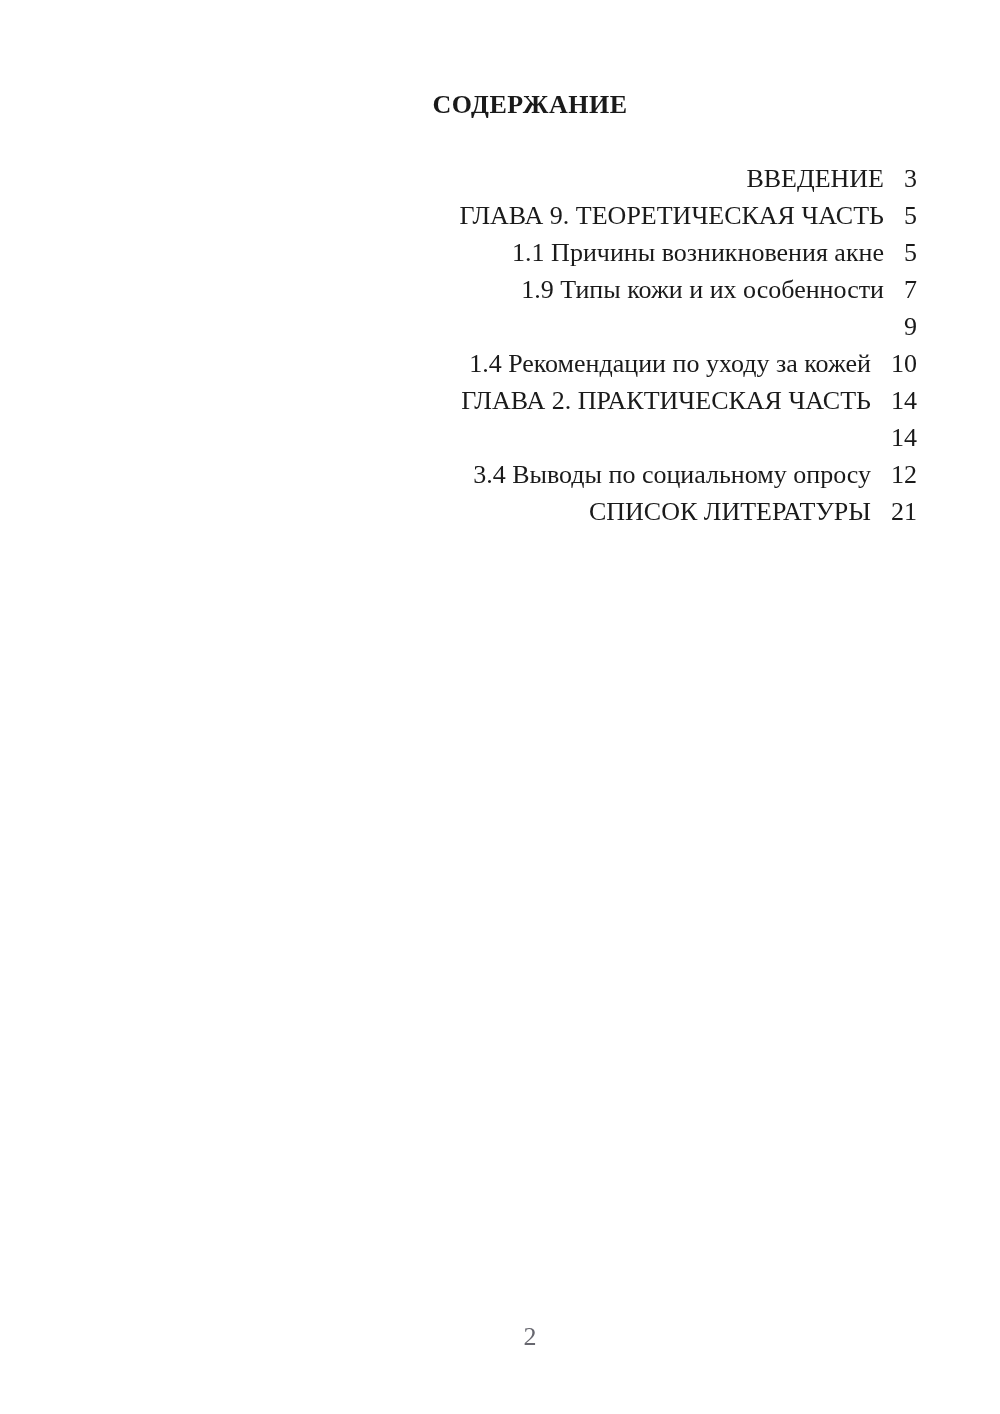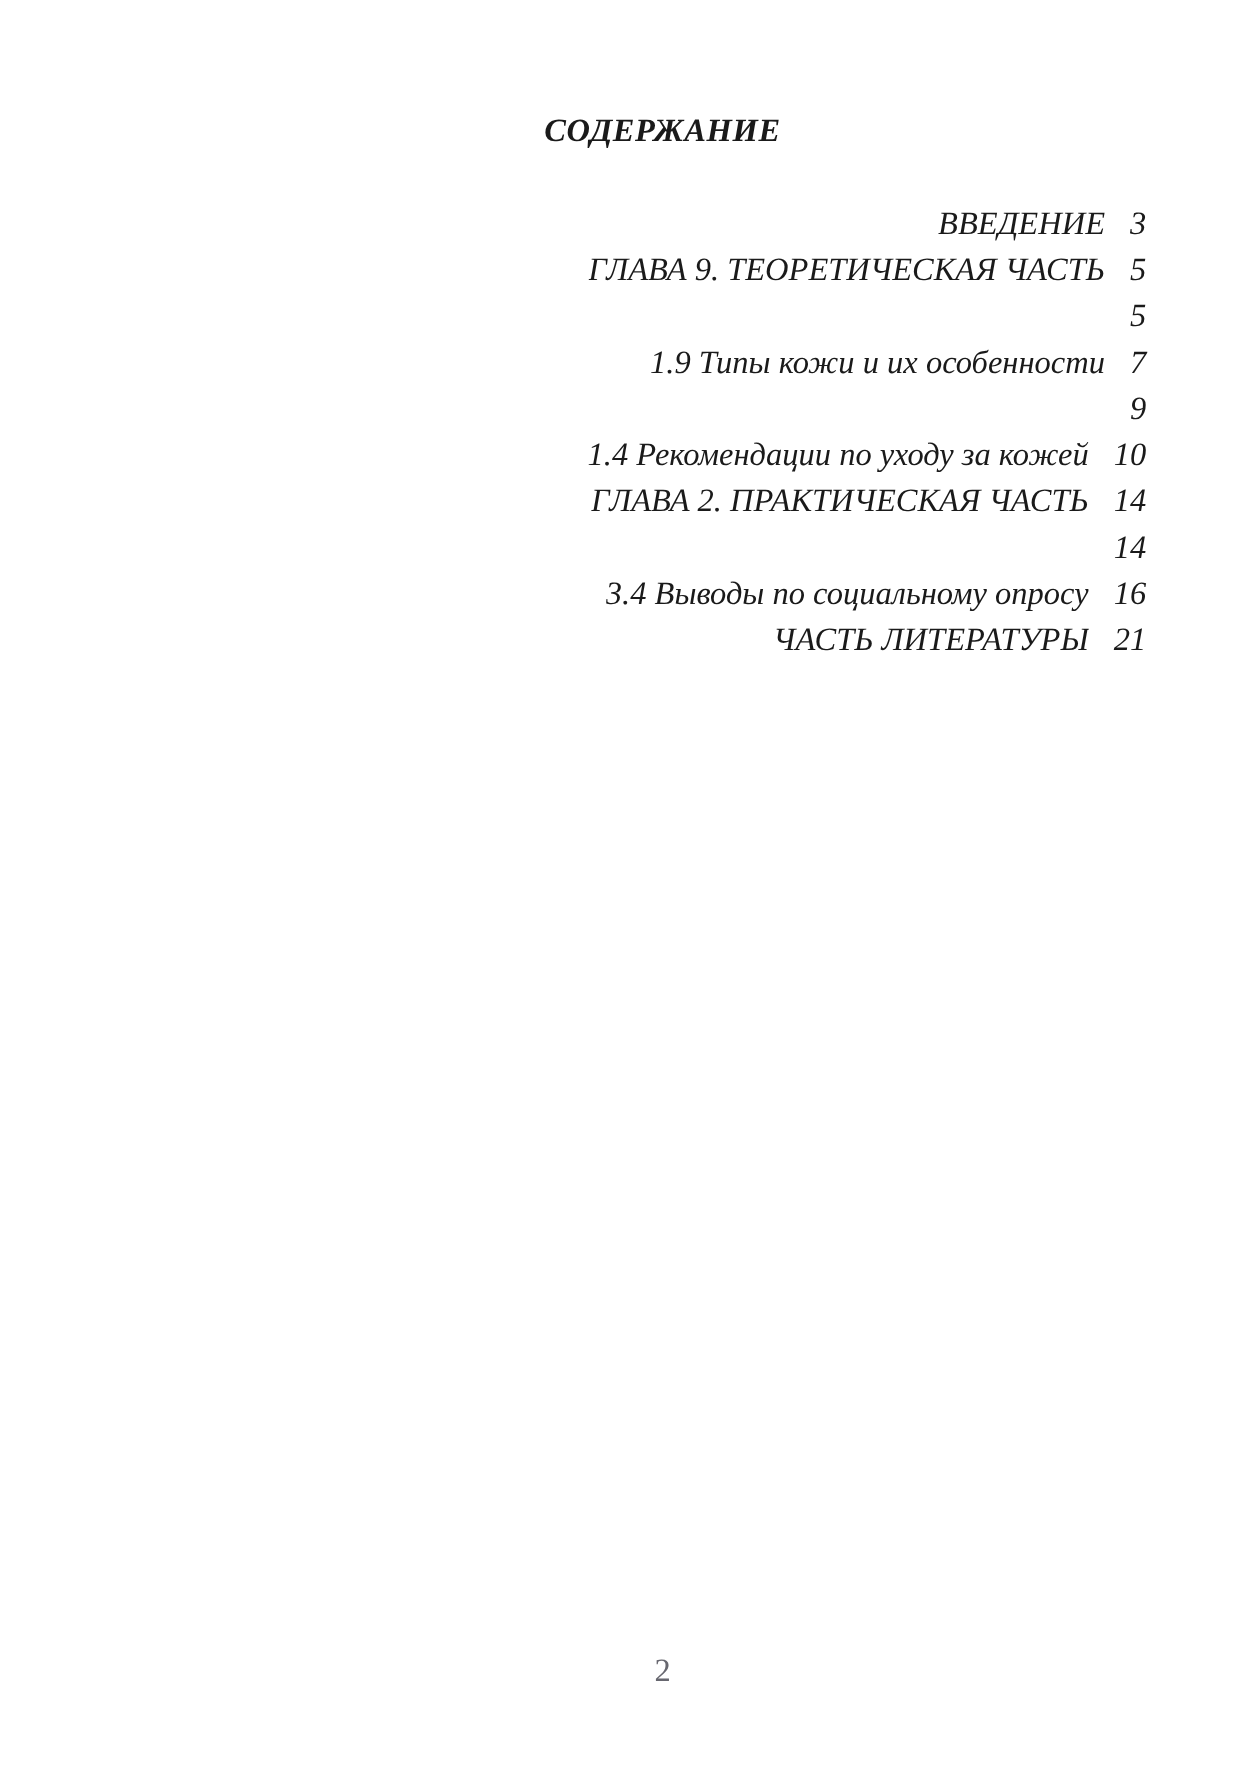--- a/index.html
+++ b/index.html
@@ -11,21 +11,20 @@
     position: relative;
     width: 1000px;
     height: 1414px;
     background: #ffffff;
     font-family: "Liberation Serif", "DejaVu Serif", serif;
     color: #1a1a1a;
     overflow: hidden;
   }
   .content {
     padding: 88px 83px 0 143px; 
-    font-style: italic;
   }
   .doc-title {
     text-align: center;
     font-weight: bold;
     font-size: 26px;
     line-height: 34px;
     letter-spacing: 0.5px;
     margin: 0 0 38px 0;
   }
   .toc-list {
@@ -71,20 +70,21 @@
     <div class="toc-list">
         <div class="toc-row">
           <span class="toc-label">ВВЕДЕНИЕ</span>
           <span class="toc-page">3</span>
         </div>
         <div class="toc-row">
           <span class="toc-label">ГЛАВА 9. ТЕОРЕТИЧЕСКАЯ ЧАСТЬ</span>
           <span class="toc-page">5</span>
         </div>
         <div class="toc-row sub">
+          <span class="toc-label">1.1 Причины возникновения акне</span>
           <span class="toc-page">5</span>
         </div>
         <div class="toc-row sub">
           <span class="toc-label">1.9 Типы кожи и их особенности</span>
           <span class="toc-page">7</span>
         </div>
         <div class="toc-row sub">
           <span class="toc-page">9</span>
         </div>
         <div class="toc-row sub">
@@ -93,22 +93,22 @@
         </div>
         <div class="toc-row">
           <span class="toc-label">ГЛАВА 2. ПРАКТИЧЕСКАЯ ЧАСТЬ</span>
           <span class="toc-page">14</span>
         </div>
         <div class="toc-row sub">
           <span class="toc-page">14</span>
         </div>
         <div class="toc-row sub">
           <span class="toc-label">3.4 Выводы по социальному опросу</span>
-          <span class="toc-page">16</span>
+          <span class="toc-page">12</span>
         </div>
         <div class="toc-row">
-          <span class="toc-label">ЧАСТЬ ЛИТЕРАТУРЫ</span>
+          <span class="toc-label">СПИСОК ЛИТЕРАТУРЫ</span>
           <span class="toc-page">21</span>
         </div>
       </div>
   </div>
   <div class="footer-page-number">2</div>
 </div>
 
 </body></html>

